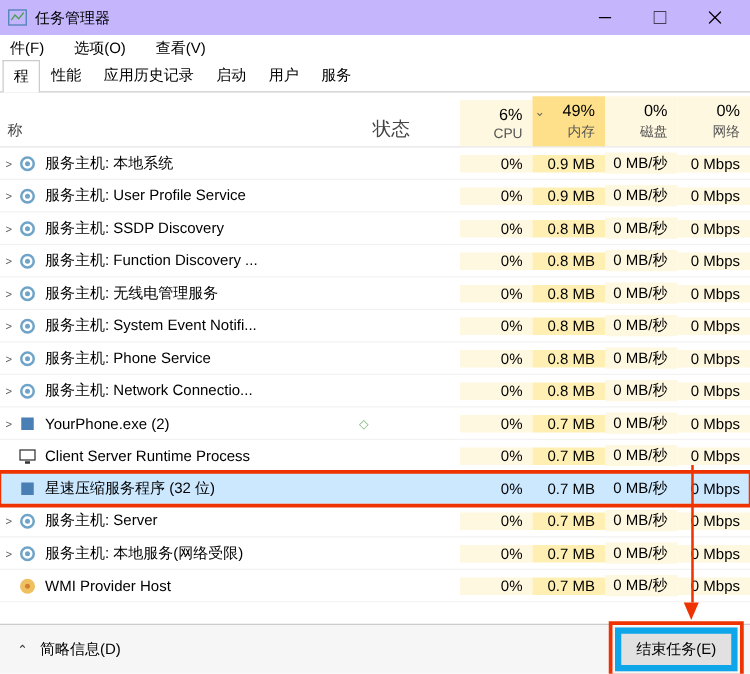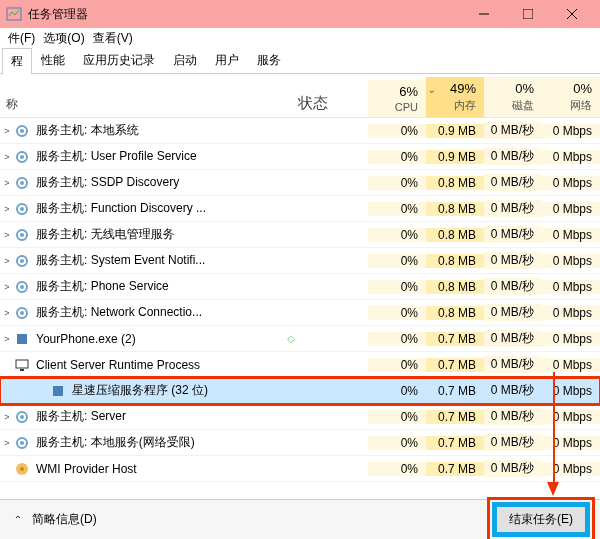--- a/index.html
+++ b/index.html
@@ -1,23 +1,23 @@
 <!DOCTYPE html>
 <html><head>
 <meta charset="utf-8">
 <style>
   * { box-sizing: border-box; margin: 0; padding: 0; }
   body { font-family: "Microsoft YaHei", "Segoe UI", sans-serif; font-size: 12px; color: #000; background: #fff; width: 600px; height: 539px; overflow: hidden; position: relative; }
-  .titlebar { height: 28px; display: flex; align-items: center; padding: 0 6px; background: #fca5a5; }
+  .titlebar { height: 28px; display: flex; align-items: center; padding: 0 6px; background: #c4b5fd; }
   .titlebar .icon { width: 16px; height: 16px; margin-right: 6px; }
   .titlebar .title { flex: 1; font-size: 12px; }
   .winbtns { display: flex; gap: 0; }
   .winbtn { width: 44px; height: 28px; display: flex; align-items: center; justify-content: center; }
   .winbtn svg { width: 10px; height: 10px; }
-  .menubar { height: 20px; display: flex; align-items: center; padding: 0 6px; gap: 4px; font-size: 12px; }
+  .menubar { height: 20px; display: flex; align-items: center; padding: 0 6px; gap: 20px; font-size: 12px; }
   .menubar span { padding: 0 2px; }
   .tabbar { height: 26px; display: flex; align-items: flex-end; border-bottom: 1px solid #ccc; padding-left: 2px; }
   .tab { padding: 4px 8px; font-size: 12px; border: 1px solid transparent; border-bottom: none; position: relative; }
   .tab.active { border-color: #ccc; background: #fff; top: 1px; }
   .header-row { display: flex; height: 44px; border-bottom: 1px solid #e5e5e5; align-items: flex-end; position: relative; }
   .header-row .namecol { flex: 1; padding: 0 6px 4px 6px; font-size: 12px; color: #444; display: flex; flex-direction: column; justify-content: flex-end; }
   .header-row .statuscol { width: 70px; padding-bottom: 4px; font-size: 15px; color: #444; display: flex; flex-direction: column; justify-content: flex-end; }
   .header-row .numcol { width: 58px; text-align: right; padding: 4px 8px 4px 0; font-size: 12px; display: flex; flex-direction: column; justify-content: flex-end; gap: 2px; }
   .header-row .numcol .pct { font-size: 13px; }
   .header-row .numcol .lbl { font-size: 11px; color: #555; }
@@ -37,21 +37,21 @@
   .row.selected .cpu, .row.selected .mem, .row.selected .disk, .row.selected .net { background: #cce8ff; }
   .row .statuscol { width: 70px; }
   .header-row .cpu { background: #fff8e0; }
   .header-row .mem { background: #ffe08a; justify-content: flex-end; }
   .header-row .disk { background: #fff8e0; }
   .header-row .net { background: #fff8e0; }
   .footer { position: absolute; bottom: 0; left: 0; right: 0; height: 40px; border-top: 1px solid #ccc; display: flex; align-items: center; padding: 0 10px; background: #f6f6f6; }
   .footer .expup { width: 16px; text-align: center; font-size: 10px; color: #333; margin-right: 6px; }
   .footer .brief { flex: 1; font-size: 12px; }
   .footer .endbtn { border: 5px solid #0ea5e9; background: #e1e1e1; padding: 4px 12px; font-size: 12px; }
-  .redbox-row { outline: 3px solid #e30; outline-offset: -1px; padding-left: 36px; }
+  .redbox-row { outline: 3px solid #e30; outline-offset: -1px; }
   .redbox-btn { outline: 3px solid #e30; outline-offset: 2px; }
   .arrow-annot { position: absolute; top: 372px; right: 44px; width: 4px; height: 124px; pointer-events: none; }
   .arrow-annot .line { position: absolute; top: 0; left: 1px; width: 2px; height: 110px; background: #e30; }
   .arrow-annot .head { position: absolute; bottom: 0; left: -5px; width: 0; height: 0; border-left: 6px solid transparent; border-right: 6px solid transparent; border-top: 14px solid #e30; }
 </style>
 </head>
 <body>
 
 <div class="titlebar">
   <svg class="icon" viewBox="0 0 16 16">

